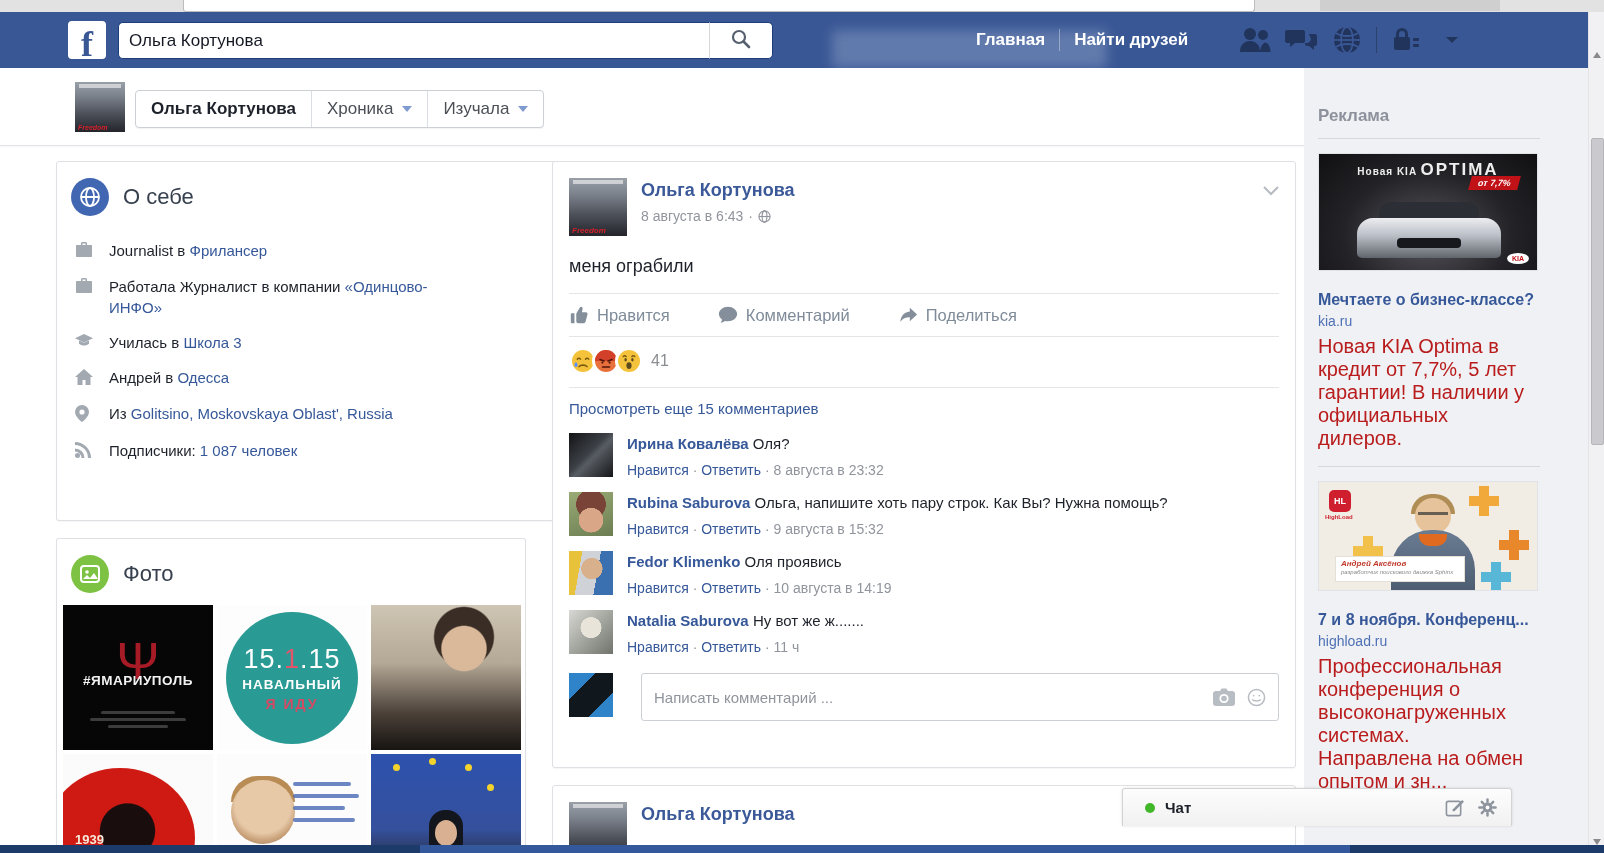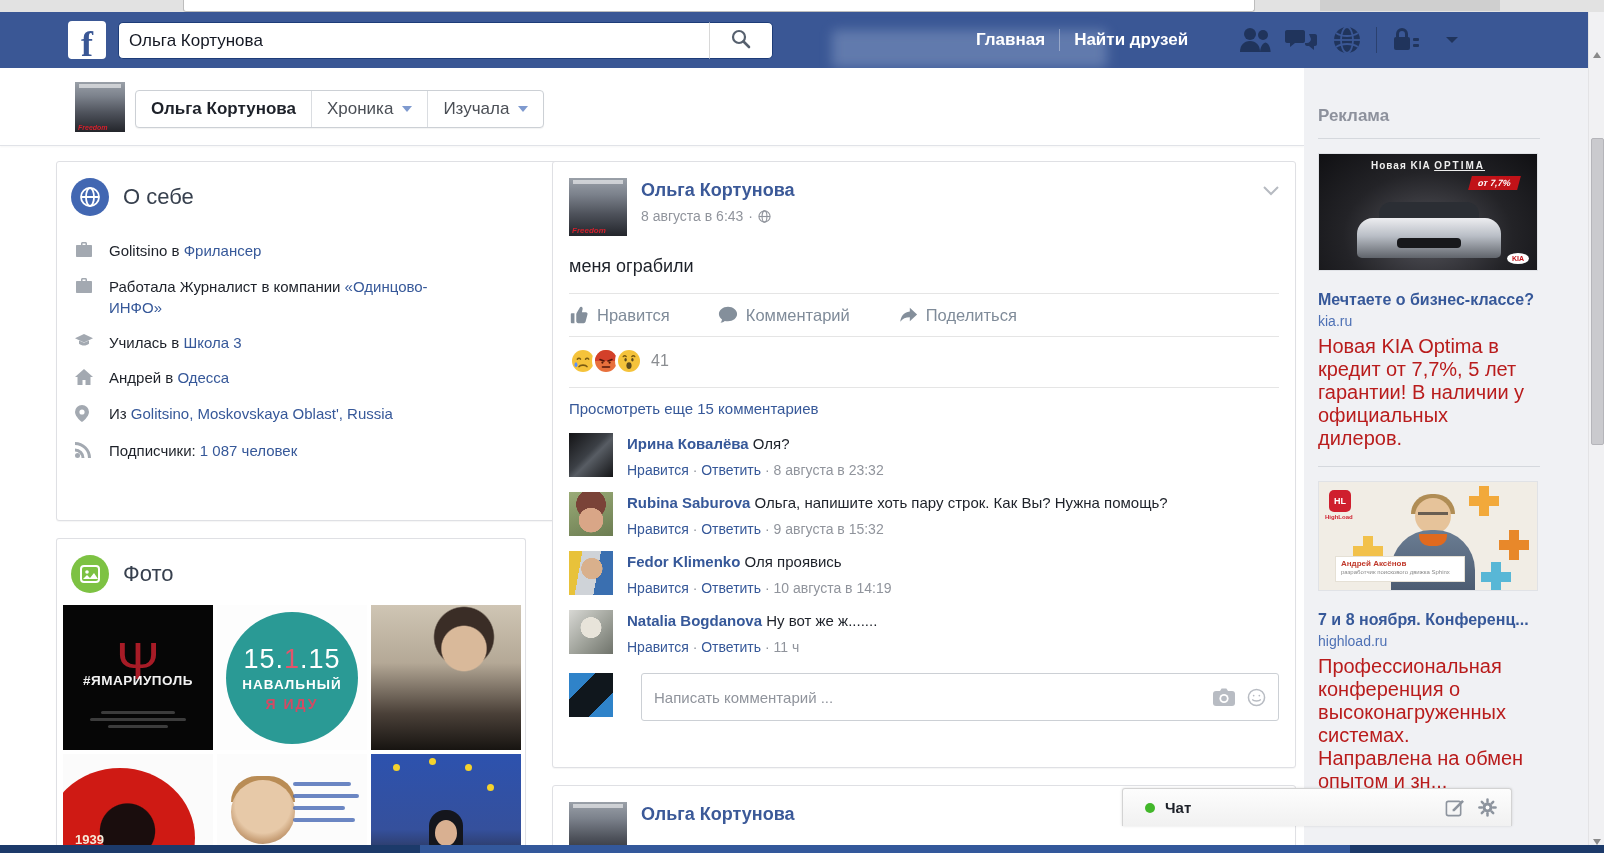--- a/index.html
+++ b/index.html
@@ -40,38 +40,38 @@
   .ads-title{margin-top:38px;font-size:17px;color:#8d919c;font-weight:bold;padding-bottom:12px;border-bottom:1px solid #d5d8dd;}
   .ad{margin-top:14px;}
   .ad-img{width:220px;cursor:pointer;position:relative;overflow:hidden;border:1px solid #e0e2e6;box-sizing:border-box;}
   .ad-headline{margin-top:20px;font-size:16px;font-weight:bold;color:#365899;cursor:pointer;white-space:nowrap;overflow:hidden;text-overflow:ellipsis;}
   .ad-url{margin-top:4px;font-size:14px;color:#4e71b5;cursor:pointer;}
   .ad-body{margin-top:6px;font-size:20px;line-height:23px;color:#b91c1c;width:210px;}
   .ad-sep{border-bottom:1px solid #d5d8dd;margin-top:16px;}
   
   .kia{height:118px;background:radial-gradient(ellipse at 50% 70%,#55555c 0%,#232327 55%,#101013 100%);}
   .kia-top{position:absolute;top:6px;width:100%;text-align:center;color:#eee;font-size:10px;font-weight:bold;letter-spacing:1px;}
-  .kia-top b{font-size:10px;letter-spacing:2px;text-decoration:underline;}
+  .kia-top b{font-size:17px;letter-spacing:2px;}
   .kia-badge{position:absolute;top:22px;right:18px;background:#c11218;color:#fff;font-size:9px;font-weight:bold;padding:2px 8px;transform:skewX(-15deg);}
   .car-glass{position:absolute;bottom:46px;left:60px;width:100px;height:22px;background:#2b2e34;border-radius:12px 12px 0 0;}
   .car-body{position:absolute;bottom:12px;left:38px;width:144px;height:40px;background:linear-gradient(180deg,#ededf0 0%,#b9bec6 45%,#60646b 100%);border-radius:16px 16px 5px 5px;}
   .car-grill{position:absolute;bottom:22px;left:78px;width:64px;height:10px;background:#17181b;border-radius:4px;}
   .kia-logo{position:absolute;bottom:6px;right:8px;width:22px;height:11px;background:#fff;border-radius:50%;color:#c11218;font-size:7px;font-weight:bold;text-align:center;line-height:11px;}
   
   .hl{height:110px;background:#f1ede5;}
   .plus{position:absolute;width:10px;height:10px;}
   .plus::before{content:"";position:absolute;left:0;top:0;width:10px;height:10px;background:inherit;box-shadow:0 -10px,0 10px,-10px 0,10px 0;color:inherit;}
   .hl-head{position:absolute;top:16px;left:96px;width:36px;height:36px;background:#e6c39a;border-radius:50%;}
   .hl-hair{position:absolute;top:12px;left:92px;width:44px;height:20px;background:#b08d55;border-radius:20px 20px 0 0;}
   .hl-glass{position:absolute;top:30px;left:99px;width:30px;height:3px;background:#333;opacity:.7;}
   .hl-hoodie{position:absolute;top:48px;left:72px;width:84px;height:62px;background:linear-gradient(180deg,#6b7d93,#4c5b70);border-radius:40px 40px 0 0;}
   .hl-collar{position:absolute;top:52px;left:100px;width:28px;height:12px;background:#e06a1f;border-radius:0 0 10px 10px;}
   .hl-logo{position:absolute;top:8px;left:10px;width:22px;height:22px;background:#cf1f2e;border-radius:5px;color:#fff;font-size:9px;font-weight:bold;text-align:center;line-height:22px;}
   .hl-logo-cap{position:absolute;top:32px;left:6px;font-size:6px;color:#cf1f2e;font-weight:bold;}
-  .hl-card{position:absolute;bottom:8px;left:16px;width:130px;height:26px;background:#fff;border:1px solid #e5e0d5;padding:2px 5px;box-sizing:border-box;}
+  .hl-card{position:absolute;bottom:8px;left:16px;width:130px;height:26px;background:#fff;border:1px solid #e5e0d5;padding:2px 5px;box-sizing:border-box;font-style:italic;}
   .hl-name{color:#c0392b;font-size:8px;font-weight:bold;}
   .hl-role{color:#8a8a8a;font-size:6px;margin-top:1px;}
   
   .card{position:absolute;background:#fff;border:1px solid #dfe0e4;border-radius:3px;box-shadow:0 1px 1px rgba(0,0,0,.04);box-sizing:border-box;}
   .card-head{display:flex;align-items:center;padding:16px 16px 0 14px;}
   .card-head .hicon{width:38px;height:38px;border-radius:50%;display:flex;align-items:center;justify-content:center;flex:none;}
   .card-title{font-size:22px;color:#37404e;margin-left:14px;cursor:pointer;}
   
   .about-list{list-style:none;margin:24px 0 0;padding:0 16px;}
   .about-item{display:flex;margin-bottom:14px;}
@@ -302,21 +302,21 @@
             <line x1="3" y1="12" x2="21" y2="12"></line>
           </svg>
       </span>
       <span class="card-title">О себе</span>
     </div>
     <ul class="about-list">
       <li class="about-item">
         <span class="ab-ic"><svg width="18" height="16" viewBox="0 0 18 16" fill="#a3a9b1">
               <path d="M6 3V1.5C6 .7 6.7 0 7.5 0h3c.8 0 1.5.7 1.5 1.5V3h4c.6 0 1 .4 1 1v10c0 .6-.4 1-1 1H2c-.6 0-1-.4-1-1V4c0-.6.4-1 1-1h4zm1.5-1.5V3h3V1.5h-3z"></path>
             </svg></span>
-        <span class="ab-tx"><span>Golitsino в </span><a class="lnk">Фрилансер</a></span>
+        <span class="ab-tx"><span>Journalist в </span><a class="lnk">Фрилансер</a></span>
       </li>
       <li class="about-item">
         <span class="ab-ic"><svg width="18" height="16" viewBox="0 0 18 16" fill="#a3a9b1">
               <path d="M6 3V1.5C6 .7 6.7 0 7.5 0h3c.8 0 1.5.7 1.5 1.5V3h4c.6 0 1 .4 1 1v10c0 .6-.4 1-1 1H2c-.6 0-1-.4-1-1V4c0-.6.4-1 1-1h4zm1.5-1.5V3h3V1.5h-3z"></path>
             </svg></span>
         <span class="ab-tx"><span>Работала Журналист в компании </span><a class="lnk">«Одинцово-ИНФО»</a></span>
       </li>
       <li class="about-item">
         <span class="ab-ic"><svg width="18" height="14" viewBox="0 0 18 14" fill="#a3a9b1">
               <path d="M9 0l9 4.2L9 8.4 0 4.2z"></path>
@@ -504,21 +504,21 @@
     <div class="comment">
       <div class="cmt-ava ava-fedor"></div>
       <div class="cmt-body">
         <div class="cmt-line"><span class="cmt-name">Fedor Klimenko</span> <span>Оля проявись</span></div>
         <div class="cmt-meta"><span class="mlink">Нравится</span> <span>·</span> <span class="mlink">Ответить</span> <span>·</span> <span>10 августа в 14:19</span></div>
       </div>
     </div>
     <div class="comment">
       <div class="cmt-ava ava-natalia"></div>
       <div class="cmt-body">
-        <div class="cmt-line"><span class="cmt-name">Natalia Bogdanova</span> <span>Ну вот же ж.......</span></div>
+        <div class="cmt-line"><span class="cmt-name">Natalia Saburova</span> <span>Ну вот же ж.......</span></div>
         <div class="cmt-meta"><span class="mlink">Нравится</span> <span>·</span> <span class="mlink">Ответить</span> <span>·</span> <span>11 ч</span></div>
       </div>
     </div>
 
     <div class="composer">
       <div class="cmt-ava ava-fist"></div>
       <div class="composer-box">
         <input type="text" placeholder="Написать комментарий ..." style="">
         <span class="cmp-ic">
           <svg width="22" height="18" viewBox="0 0 22 18">

